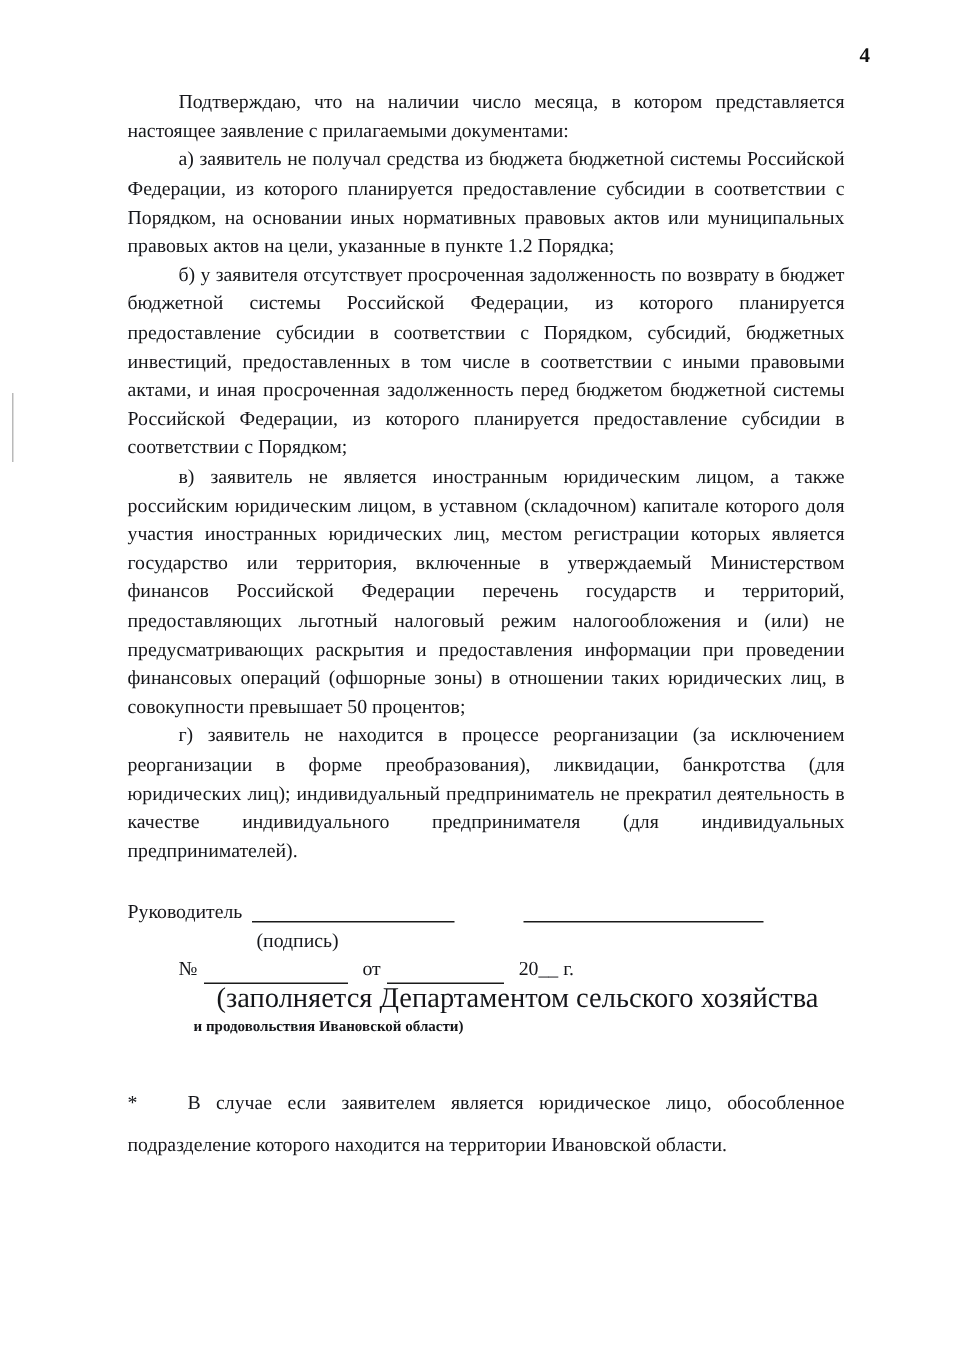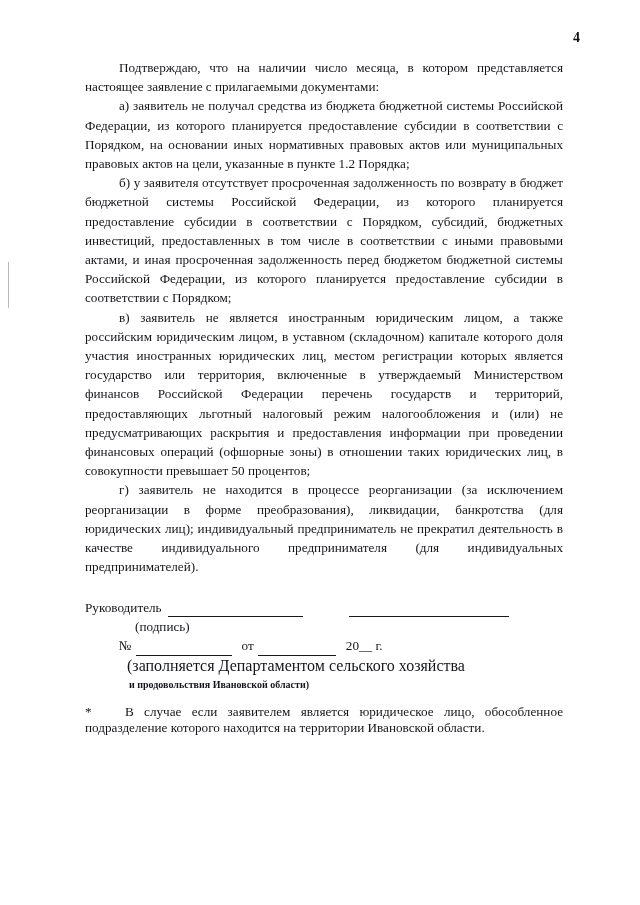--- a/index.html
+++ b/index.html
@@ -39,74 +39,75 @@
     hyphens: none;
   }
   .indent {
     text-indent: 34px;
   }
   .sig-block {
     margin-top: 22px;
   }
   .sig-row {
     display: flex;
-    align-items: flex-end;
+    align-items: center;
     font-size: 13.2px;
     line-height: 19px;
   }
   .sig-label {
     white-space: nowrap;
   }
   .rule {
     display: inline-block;
     border-bottom: 1px solid #1a1a1a;
     height: 13px;
   }
   .rule-a { width: 135px; margin-left: 6px; }
   .rule-b { width: 160px; margin-left: 46px; }
   .sig-caption {
     display: flex;
     font-size: 13.2px;
     line-height: 18px;
     margin-top: 1px;
   }
   .cap-left {
-    margin-left: 50px;
+    margin-left: 86px;
   }
   .cap-right {
     margin-left: 108px;
   }
   .plain-line {
     font-size: 13.2px;
     line-height: 19.5px;
   }
   .numline {
     font-size: 13.2px;
     line-height: 19.5px;
     margin-left: 34px;
     display: flex;
     align-items: flex-end;
   }
   .rule-num { width: 96px; margin-left: 4px; }
   .rule-date { width: 78px; margin-left: 4px; }
   .dept-line {
-    font-size: 16px;
+    font-size: 19px;
     line-height: 19.5px;
     margin-left: 42px;
+    text-align: center;
   }
   .dept-line2 {
     font-size: 10px;
     line-height: 19.5px;
     margin-left: 44px;
     font-weight: bold;
   }
   .footnote {
-    margin-top: 9px;
+    margin-top: 26px;
     font-size: 13.2px;
-    line-height: 16px;
+    line-height: 28px;
     text-align: justify;
   }
   .footnote .indent-star {
     display: inline-block;
     width: 40px;
   }
   .edge-mark {
     position: absolute;
     left: 8px;
     top: 262px;

